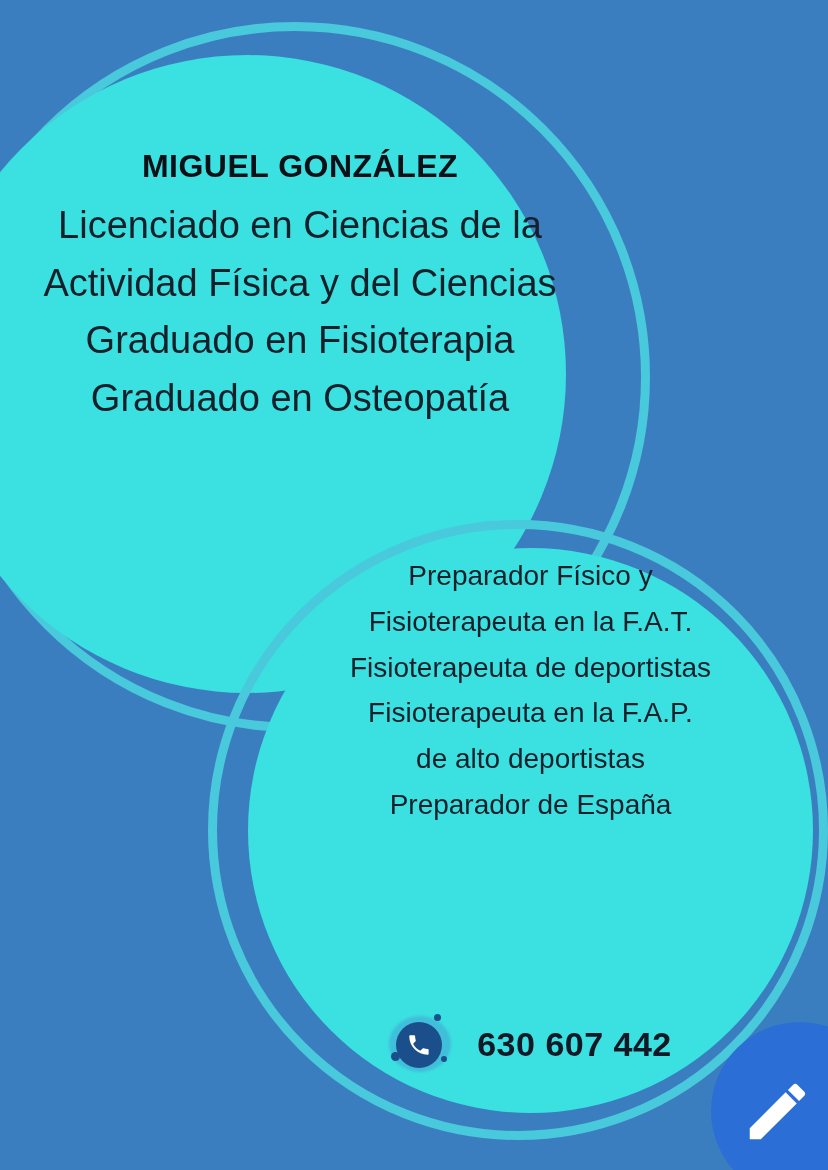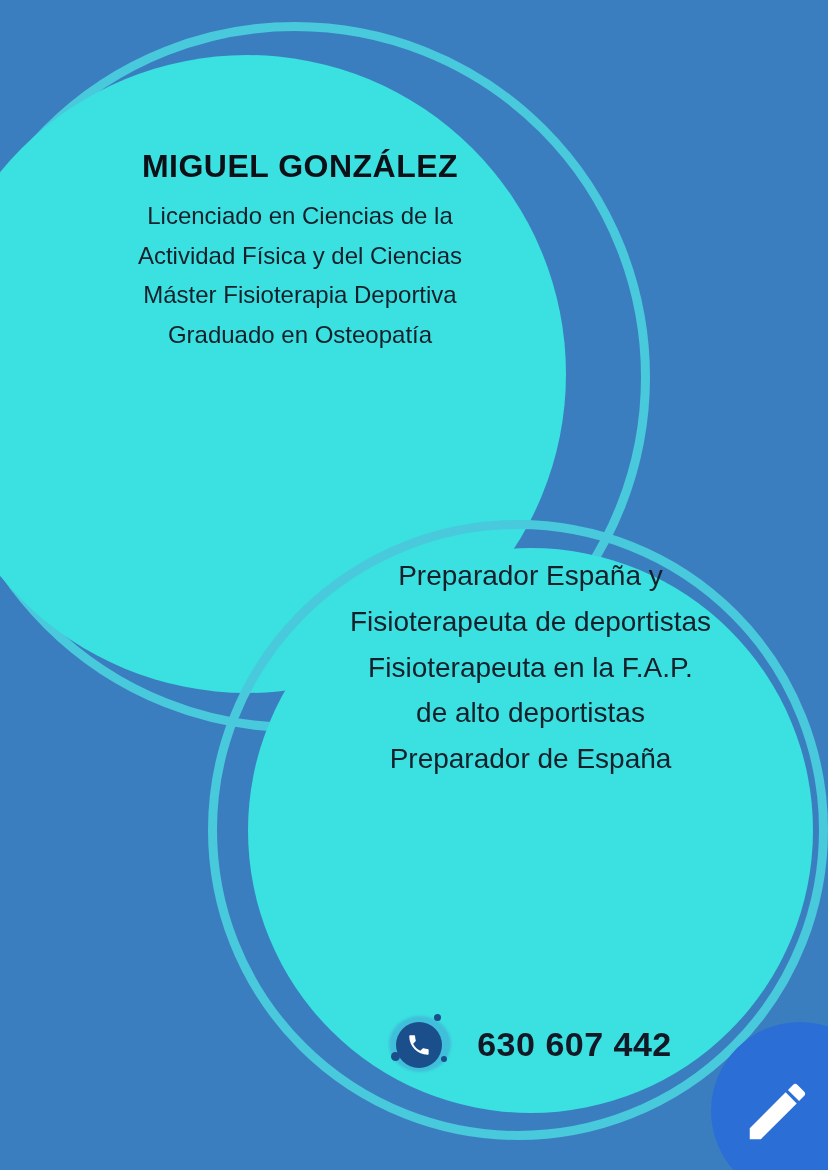--- a/index.html
+++ b/index.html
@@ -83,21 +83,21 @@
     width: 545px;
   }
   .name {
     font-size: 32px;
     font-weight: bold;
     letter-spacing: 0.5px;
     margin: 0 0 16px 0;
     color: #0d1117;
   }
   .line {
-    font-size: 24px;
+    font-size: 38px;
     line-height: 1.28;
     margin: 0 0 9px 0;
     color: #15202b;
     white-space: nowrap;
   }
   .block-bottom .line {
     font-size: 28px;
     margin-bottom: 10px;
   }
 
@@ -179,26 +179,27 @@
   <div class="ring ring-top-outline"></div>
   <div class="disc-top"></div>
 
   <div class="ring ring-bottom-outline"></div>
   <div class="disc-bottom"></div>
 
   <div class="block block-top">
     <div class="name">MIGUEL GONZÁLEZ</div>
     <div class="line">Licenciado en Ciencias de la</div>
     <div class="line">Actividad Física y del Ciencias</div>
-    <div class="line">Máster Fisioterapia Deportiva</div>
+    <div class="line">Graduado en Fisioterapia</div>
     <div class="line">Graduado en Osteopatía</div>
   </div>
 
   <div class="block block-bottom">
-    <div class="line">Preparador España y</div>
+    <div class="line">Preparador Físico y</div>
+    <div class="line">Fisioterapeuta en la F.A.T.</div>
     <div class="line">Fisioterapeuta de deportistas</div>
     <div class="line">Fisioterapeuta en la F.A.P.</div>
     <div class="line">de alto deportistas</div>
     <div class="line">Preparador de España</div>
   </div>
 
   <div class="phone-row">
     <div class="phone-badge">
       <div class="halo"></div>
       <div class="dot d1"></div>

